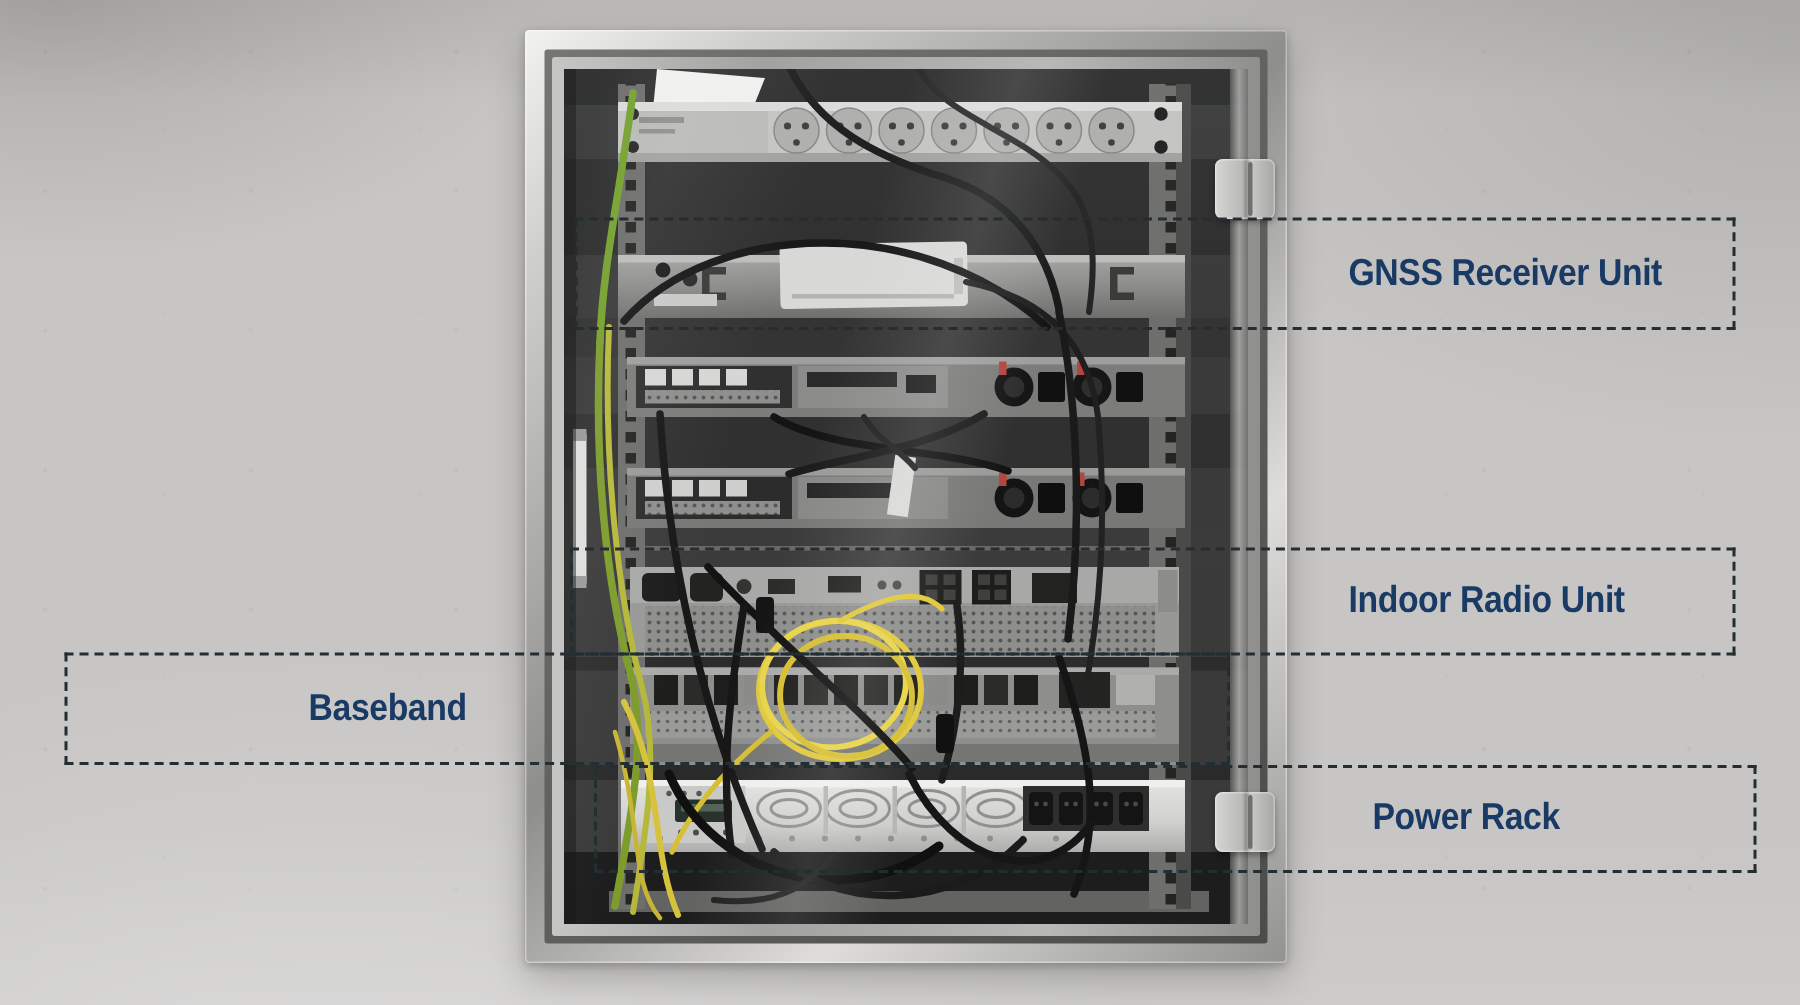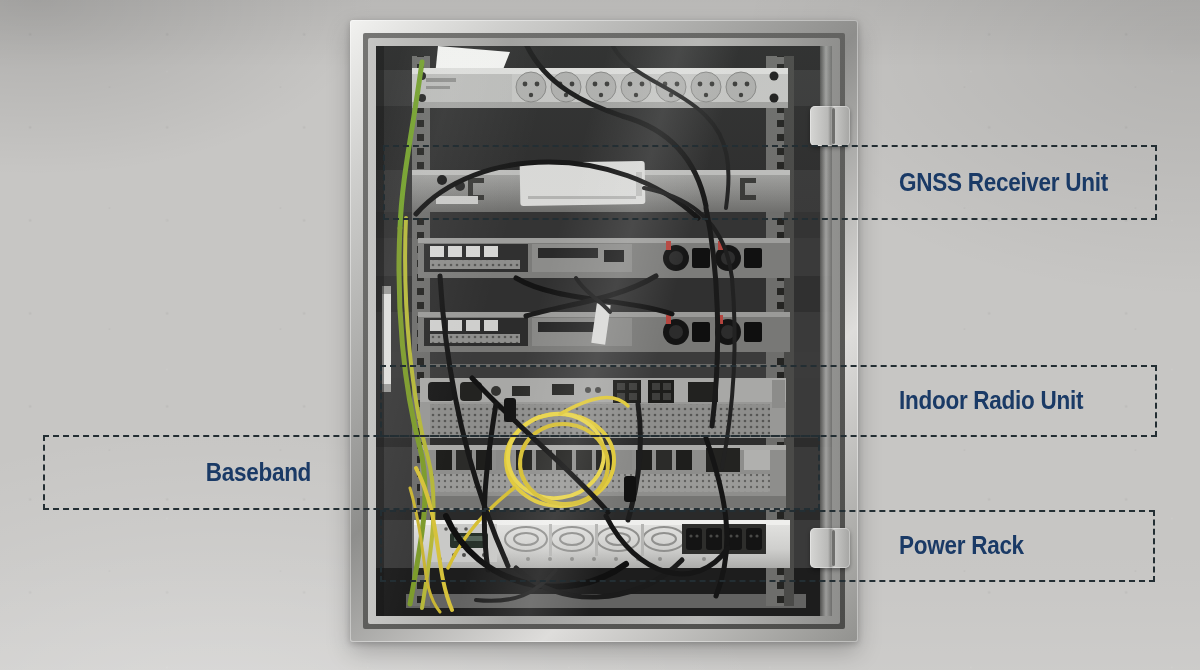--- a/index.html
+++ b/index.html
@@ -45,21 +45,21 @@
   .label-right{transform:translateY(-52%) scaleX(.9);transform-origin:left center;}
   .label-left{transform:translateY(-52%) scaleX(.9);transform-origin:right center;}
   #box-gnss{left:383px;top:145px;width:774px;height:75px;}
   #box-gnss .label{left:514px;}
   #box-network{left:43px;top:228px;width:775px;height:129px;}
   #box-network .label{right:505px;}
   #box-radio{left:380px;top:365px;width:777px;height:72px;}
   #box-radio .label{left:517px;}
   #box-baseband{left:43px;top:435px;width:777px;height:75px;}
   #box-baseband .label{right:507px;}
-  #box-power{left:380px;top:510px;width:775px;height:72px;}
+  #box-power{left:396px;top:510px;width:775px;height:72px;}
   #box-power .label{left:517px;}
 </style>
 </head>
 <body>
 
 <div class="stage">
   <div class="wall"></div>
 
   <div class="window">
     <div class="frame-mid"></div>

